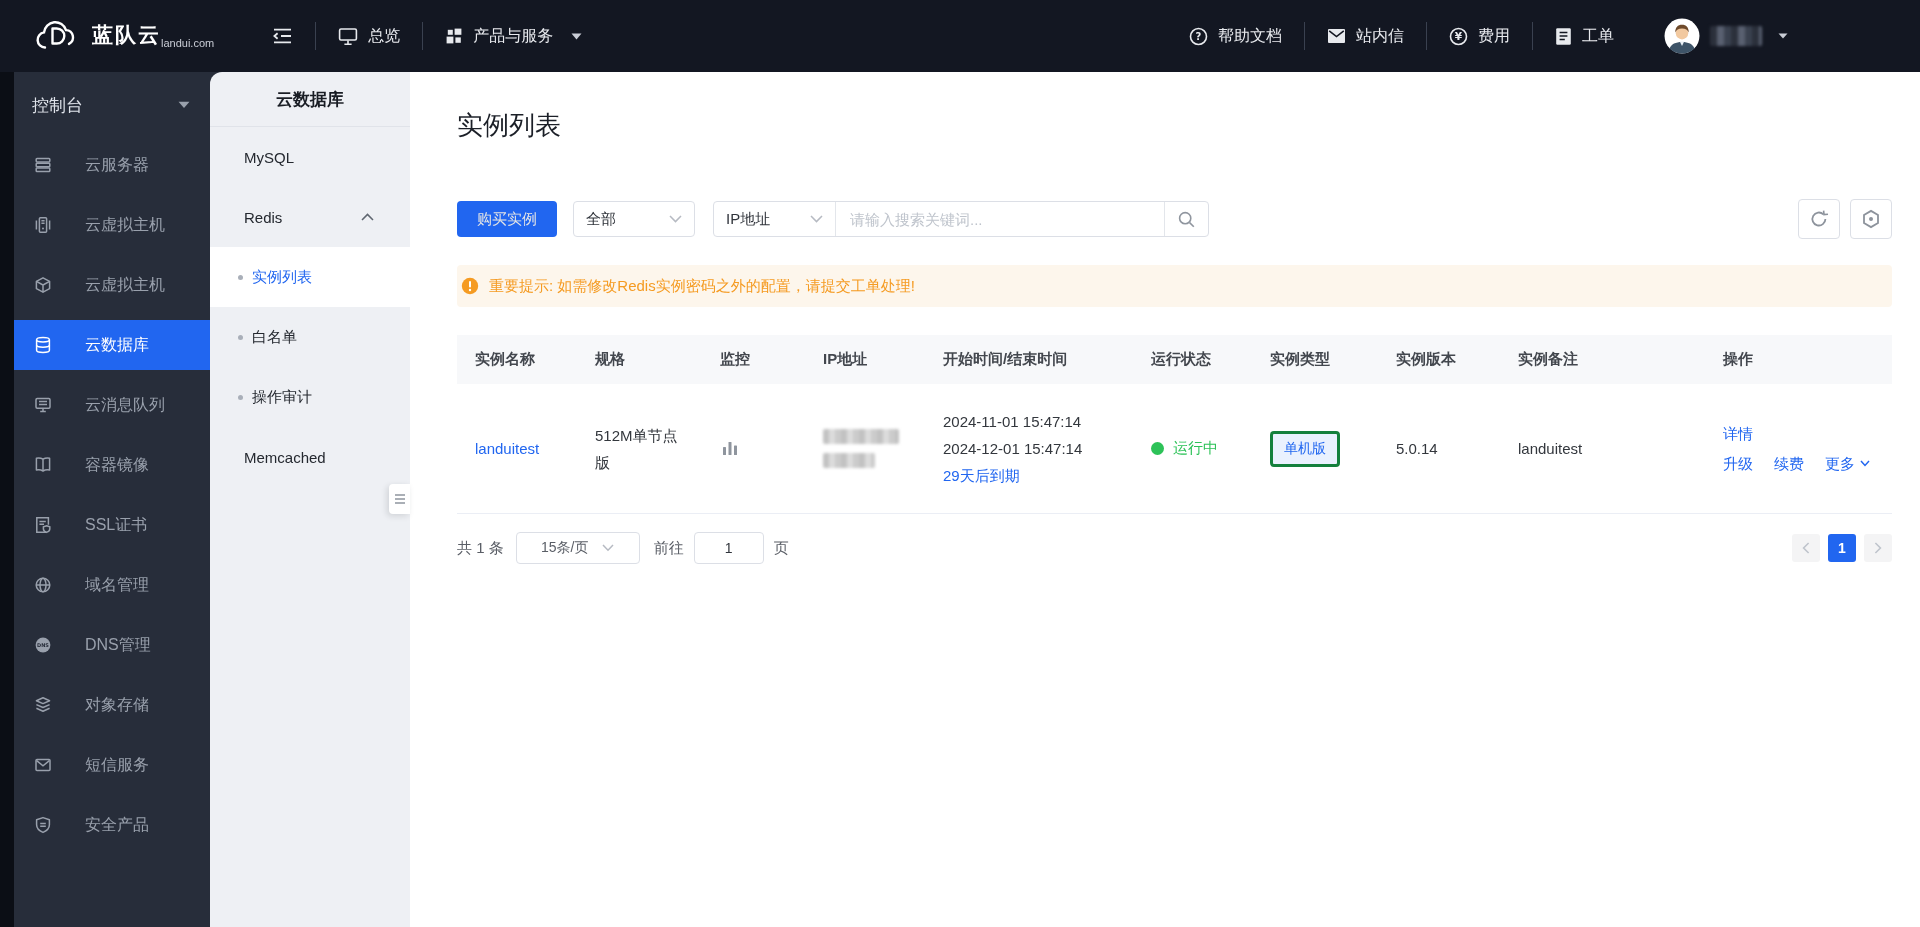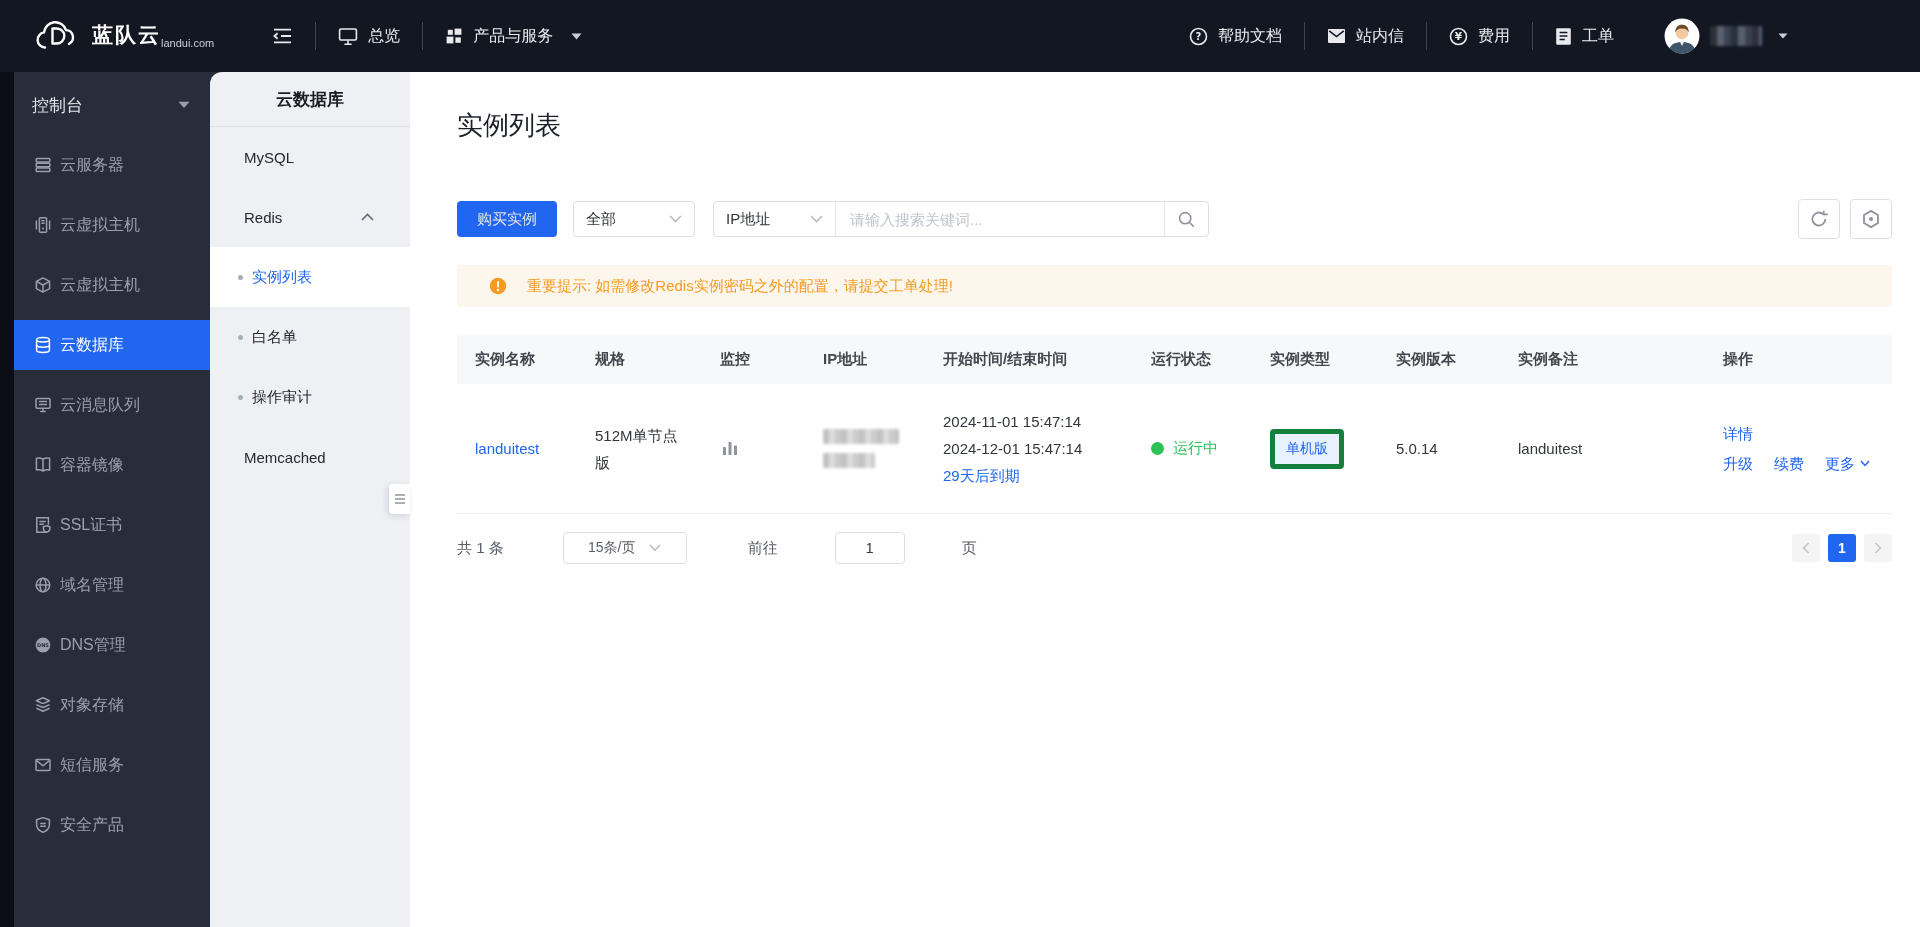--- a/index.html
+++ b/index.html
@@ -27,21 +27,21 @@
   .user-caret { margin-left:16px; display:flex; }
 
   
   .body { display:flex; height:855px; background:#272D3A; }
 
   
   .sidebar { width:210px; flex:0 0 210px; background:#0B0E15; padding-left:14px; }
   .sidebar-inner { background:#272D3A; height:100%; padding-top:8px; }
   .side-header { height:50px; margin-bottom:10px; display:flex; align-items:center;
     justify-content:space-between; padding:0 20px 0 18px; color:#DFE3EA; font-size:17px; cursor:pointer; }
-  .side-item { height:50px; margin-bottom:10px; display:flex; align-items:center; gap:8px;
+  .side-item { height:50px; margin-bottom:10px; display:flex; align-items:center; gap:33px;
     padding-left:20px; font-size:16px; color:#99A0AC; cursor:pointer; }
   .side-item .si-icon { display:flex; width:18px; justify-content:center; }
   .side-item.active { background:#2166F0; color:#fff; }
 
   
   .submenu { width:200px; flex:0 0 200px; background:#EEF0F4; border-top-left-radius:12px;
     display:flex; flex-direction:column; }
   .submenu-title { height:55px; line-height:55px; text-align:center; font-weight:bold;
     font-size:17px; color:#191D24; border-bottom:1px solid #E0E3E9; }
   .sm-item { height:60px; display:flex; align-items:center; padding-left:34px; font-size:15px;
@@ -73,21 +73,21 @@
   .sg-input { flex:1; height:100%; border:none; outline:none; padding:0 14px; font-size:15px;
     color:#30343B; font-family:inherit; background:transparent; }
   .sg-input::placeholder { color:#BFC4CC; }
   .sg-btn { width:44px; height:100%; border-left:1px solid #E3E6EB; display:flex; align-items:center;
     justify-content:center; cursor:pointer; background:transparent; border-top:none;border-bottom:none;border-right:none; }
   .tool-right { margin-left:auto; display:flex; gap:10px; }
   .icon-btn { width:42px; height:40px; border:1px solid #DCDFE6; border-radius:4px; background:#fff;
     display:flex; align-items:center; justify-content:center; cursor:pointer; }
 
   .notice { margin-top:26px; height:42px; background:#FDF6EC; border-radius:4px;
-    display:flex; align-items:center; padding:0 32px; gap:20px; font-size:15px; color:#F59B22; }
+    display:flex; align-items:center; padding:0 4px; gap:10px; font-size:15px; color:#F59B22; }
 
   
   .table { margin-top:28px; }
   .t-head { display:flex; align-items:center; height:49px; background:#F7F8FA; padding-left:18px;
     font-size:15px; font-weight:bold; color:#43474E; }
   .t-row { display:flex; align-items:center; min-height:130px; padding-left:18px;
     border-bottom:1px solid #EBEEF5; font-size:15px; color:#33373D; }
   .col { padding-right:10px; flex:0 0 auto; }
   .col-name{width:120px}.col-spec{width:125px}.col-mon{width:103px}.col-ip{width:120px}
   .col-time{width:208px}.col-status{width:119px}.col-type{width:126px}.col-ver{width:122px}
@@ -97,27 +97,27 @@
   .mon-icon { display:inline-flex; color:#8F959E; cursor:pointer; }
   .blur-line { height:15px; border-radius:2px;
     background:repeating-linear-gradient(90deg,#c2c2c2 0 6px,#dcdcdc 6px 12px,#cbcbcb 12px 18px);
     filter:blur(1.5px); }
   .blur-ip1 { width:76px; margin-bottom:9px; }
   .blur-ip2 { width:52px; }
   .time-cell { line-height:27px; }
   .status-cell { display:flex; align-items:center; gap:9px; color:#2DC258; }
   .status-dot { width:13px; height:13px; border-radius:50%; background:#2DC258; }
   .type-badge { display:inline-block; padding:6px 11px; background:#EAF1FE; color:#2166F0;
-    border:5px solid #15803d; border-radius:4px; font-size:14px; }
+    border:3px solid #15803d; border-radius:4px; font-size:14px; }
   .ops-cell { line-height:30px; }
   .ops-row2 { display:flex; gap:21px; align-items:center; }
   .more-wrap { display:inline-flex; align-items:center; gap:5px; }
 
   
-  .pagination { margin-top:18px; display:flex; align-items:center; font-size:15px; color:#5A5E66;gap:47px; }
+  .pagination { margin-top:18px; display:flex; align-items:center; font-size:15px; color:#5A5E66; }
   .pg-select { width:124px; height:32px; margin-left:12px; border:1px solid #DCDFE6; border-radius:4px;
     display:flex; align-items:center; justify-content:center; gap:14px; font-size:14px;
     color:#5A5E66; cursor:pointer; background:#fff; }
   .pg-goto-label { margin-left:14px;font-family:Liberation Serif, serif; }
   .pg-input { width:70px; height:32px; margin:0 10px; border:1px solid #DCDFE6; border-radius:4px;
     text-align:center; font-size:14px; color:#30343B; outline:none; font-family:inherit; }
   .pg-right { margin-left:auto; display:flex; align-items:center; gap:8px; }
   .pg-btn { width:28px; height:28px; border-radius:3px; background:#F4F4F5; border:none;
     display:flex; align-items:center; justify-content:center; cursor:pointer; }
   .pg-page { width:28px; height:28px; border-radius:3px; background:#2166F0; color:#fff;

